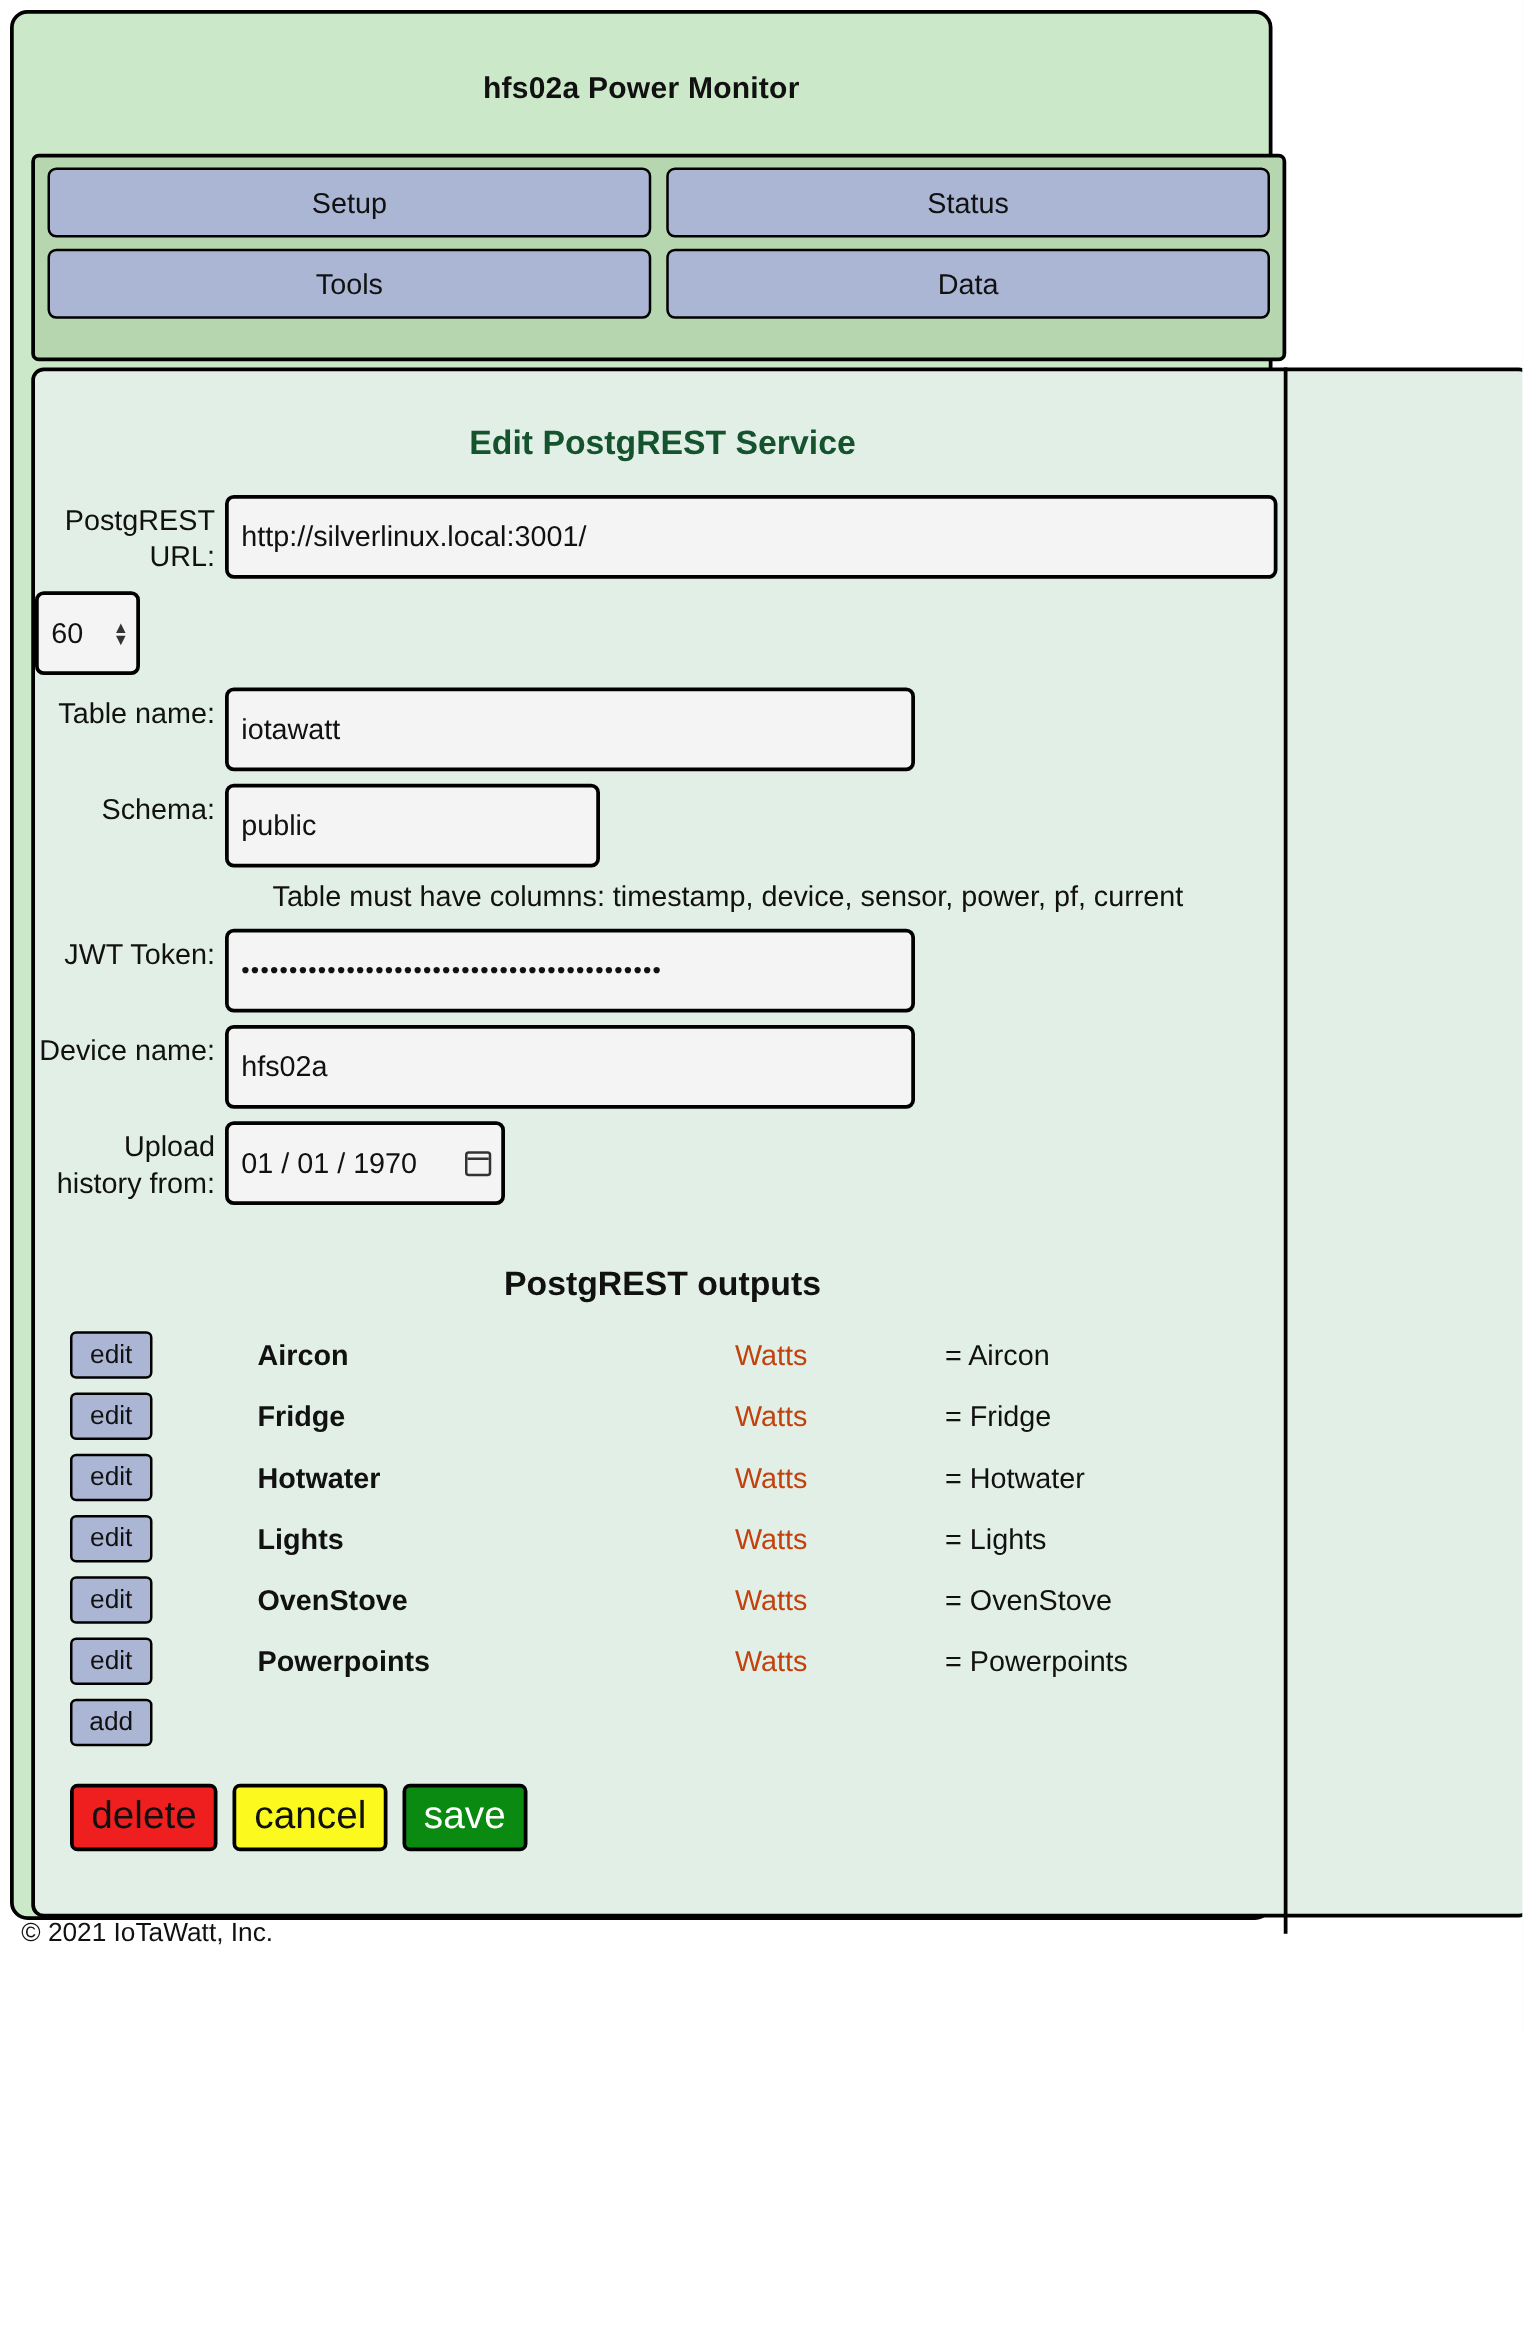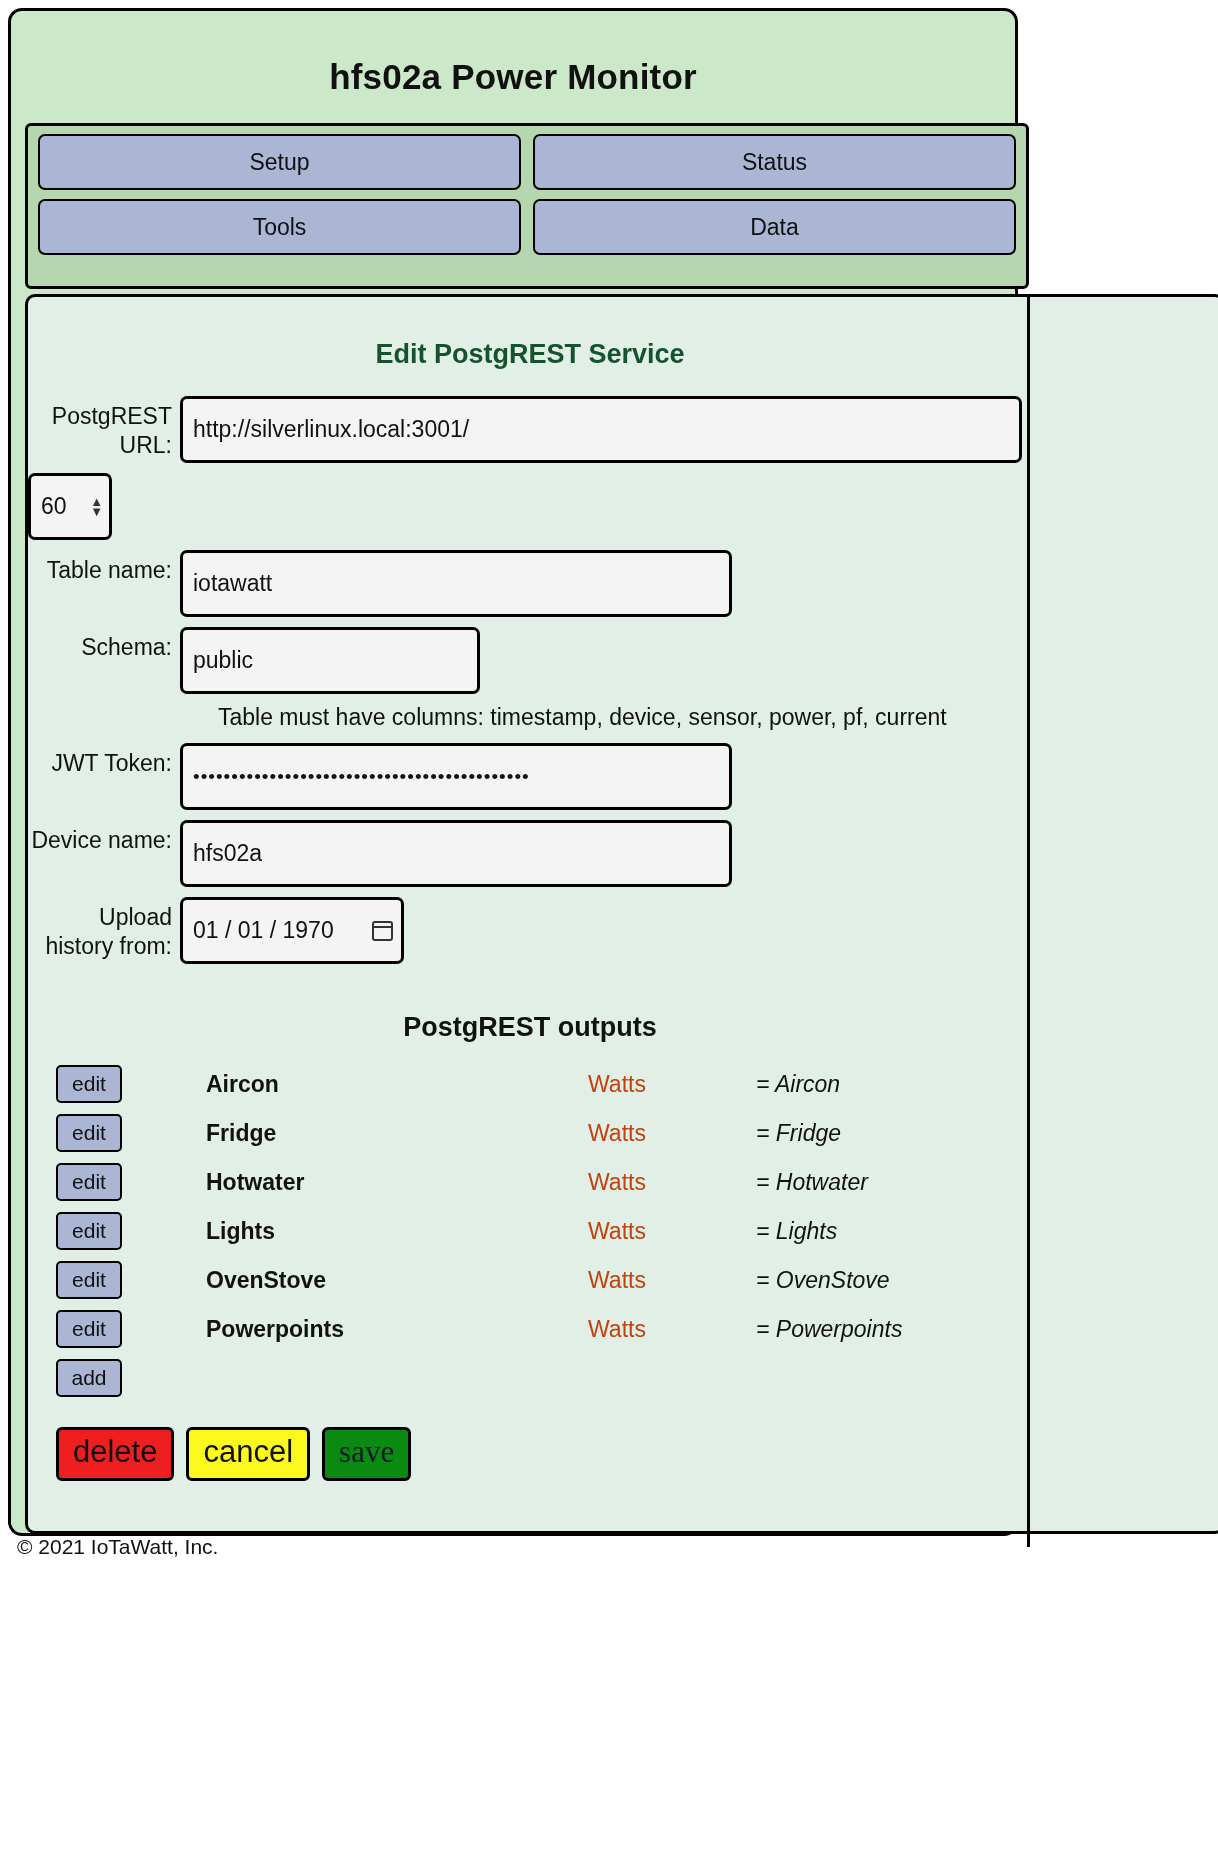--- a/index.html
+++ b/index.html
@@ -25,21 +25,21 @@
     width: 1010px;
     height: 1528px;
     background: #cbe8c8;
     border: 3px solid #000;
     border-radius: 14px;
     overflow: visible;
   }
 
   .app-title {
     text-align: center;
-    font-size: 35px;
+    font-size: 24px;
     font-weight: bold;
     color: #111;
     padding-top: 46px;
     letter-spacing: 0.2px;
   }
 
   
   .nav-block {
     position: absolute;
     left: 14px;
@@ -214,21 +214,20 @@
     color: #111;
   }
   .out-units {
     width: 168px;
     font-size: 23px;
     color: #c2410c;
   }
   .out-expr {
     font-size: 23px;
     color: #111;
-    font-style: italic;
   }
   .add-row { margin-top: 2px; }
 
   
   .actions {
     display: flex;
     gap: 12px;
     padding-left: 28px;
     margin-top: 30px;
   }
@@ -236,21 +235,21 @@
     border: 3px solid #000;
     border-radius: 6px;
     font-size: 31px;
     padding: 4px 14px 7px;
     cursor: pointer;
     font-family: "Liberation Sans", sans-serif;
     line-height: 1.18;
   }
   .btn-delete { background: #f01f1f; color: #111; }
   .btn-cancel { background: #fbf91e; color: #111; }
-  .btn-save   { background: #0a8a10; color: #0f172a; font-family: Liberation Serif, serif; }
+  .btn-save   { background: #0a8a10; color: #ffffff; }
 
   
   .footer {
     position: absolute;
     left: 17px;
     top: 1535px;
     width: 1026px;
     text-align: left;
     font-size: 21px;
     color: #111;

